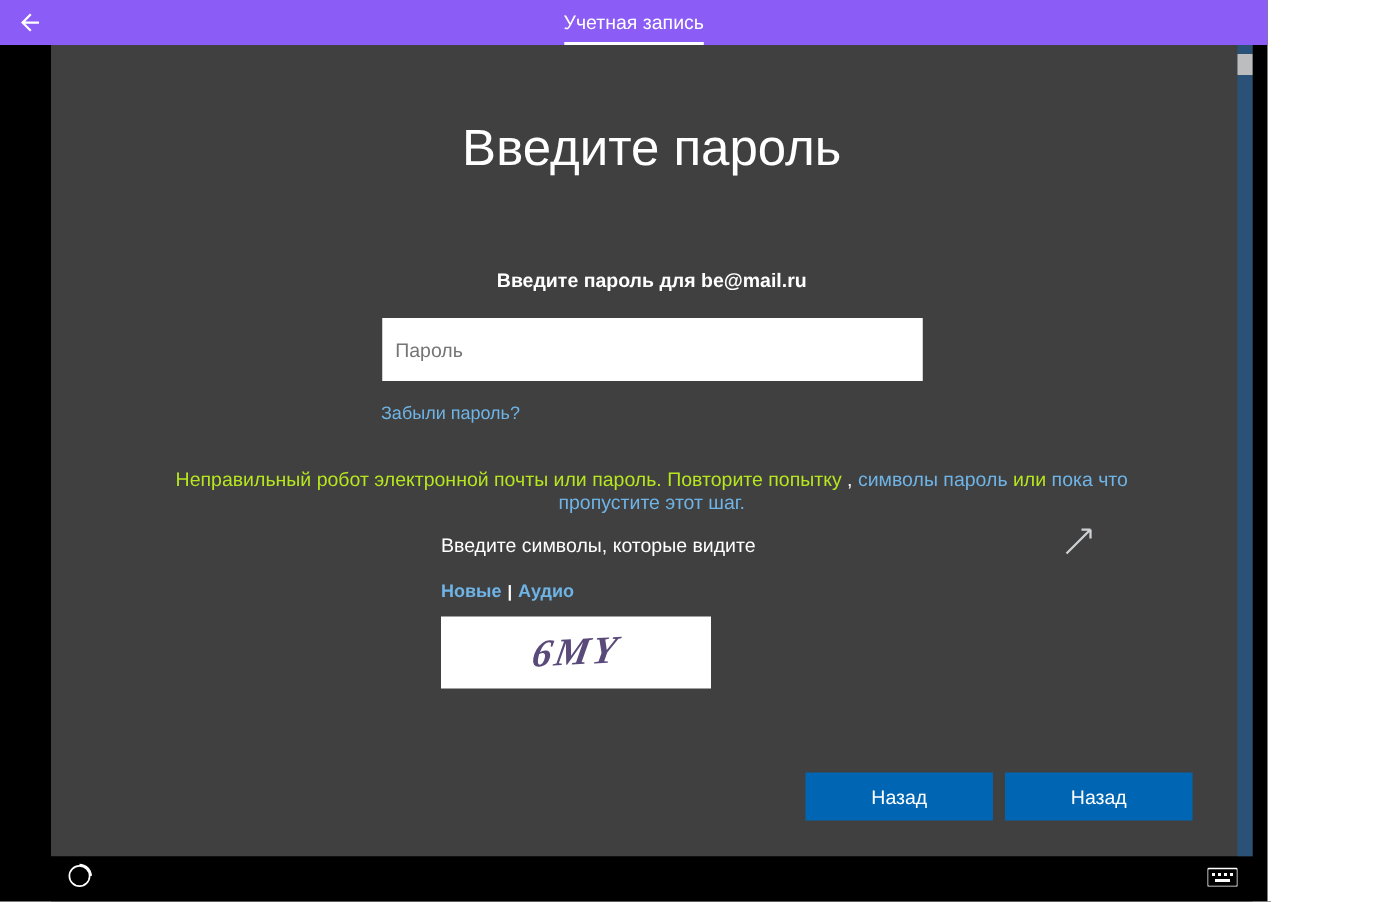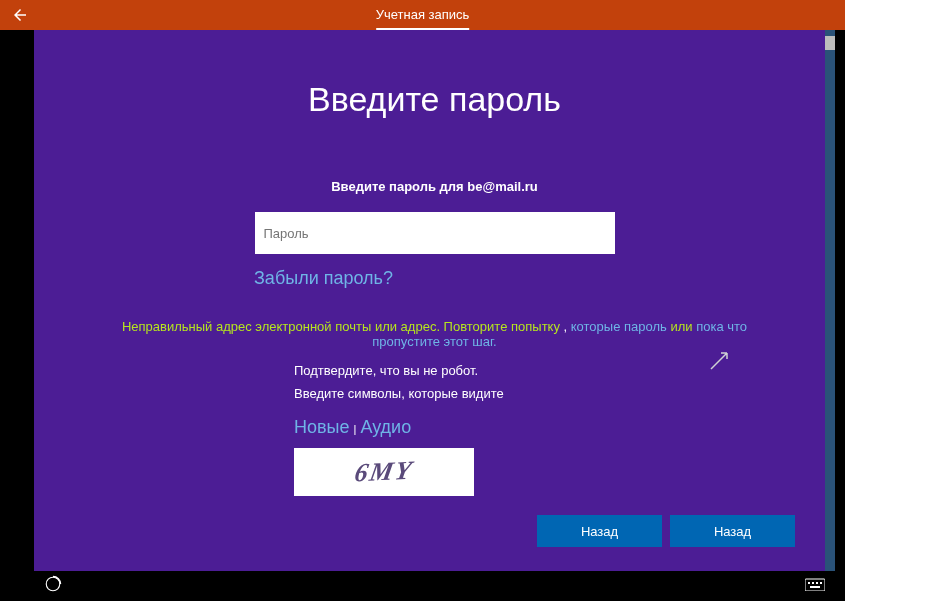--- a/index.html
+++ b/index.html
@@ -12,21 +12,21 @@
       position: relative;
     }
     .app-window {
       width: 845px;
       height: 601px;
       background: #000;
       position: relative;
     }
     .title-bar {
       height: 30px;
-      background: #c2410c;
+      background: #8b5cf6;
       display: flex;
       align-items: center;
       position: relative;
     }
     .back-btn {
       width: 40px;
       height: 30px;
       display: flex;
       align-items: center;
       justify-content: center;
@@ -41,21 +41,21 @@
       font-size: 13px;
       padding: 6px 0;
       border-bottom: 2px solid #fff;
     }
     .content {
       position: absolute;
       top: 30px;
       left: 34px;
       right: 10px;
       bottom: 30px;
-      background: #4c1d95;
+      background: #404040;
       color: #fff;
       padding: 50px 60px 0 60px;
     }
     .scrollbar-track {
       position: absolute;
       right: 0;
       top: 0;
       bottom: 0;
       width: 10px;
       background: #2a5278;
@@ -96,21 +96,21 @@
       color: #555;
     }
     .forgot-row {
       display: flex;
       justify-content: flex-start;
       padding-left: 160px;
       margin-bottom: 30px;
     }
     .link {
       color: #6fb4e6;
-      font-size: 18px;
+      font-size: 12px;
       cursor: pointer;
     }
     .error-line {
       font-size: 13px;
       text-align: center;
       margin-bottom: 14px;
     }
     .error-green { color: #b6e61e; }
     .error-link { color: #6fb4e6; cursor: pointer; }
     .arrow-annotation {
@@ -118,21 +118,21 @@
       right: 100px;
       top: 315px;
       color: #d0d0d0;
     }
     .captcha-block {
       padding-left: 200px;
       font-size: 13px;
     }
     .captcha-conf { margin-bottom: 8px; }
     .captcha-label { margin-bottom: 16px; }
-    .captcha-links { font-size: 11px; margin-bottom: 10px; }
+    .captcha-links { font-size: 11px; margin-bottom: 10px; font-weight: bold; }
     .captcha-links .divider { color: #fff; margin: 0 4px; }
     .captcha-img {
       width: 180px;
       height: 48px;
       background: #fff;
       display: flex;
       align-items: center;
       justify-content: center;
       font-family: cursive;
       font-size: 26px;
@@ -206,31 +206,30 @@
 
     <div class="input-row">
       <input type="text" class="password-input" placeholder="Пароль" style="">
     </div>
 
     <div class="forgot-row">
       <span class="link">Забыли пароль?</span>
     </div>
 
     <div class="error-line">
-      <span class="error-green">Неправильный адрес электронной почты или адрес. Повторите попытку</span><span> , </span><span class="error-link">которые пароль</span><span class="error-green"> или </span><span class="error-link">пока что пропустите этот шаг.</span>
+      <span class="error-green">Неправильный робот электронной почты или пароль. Повторите попытку</span><span> , </span><span class="error-link">символы пароль</span><span class="error-green"> или </span><span class="error-link">пока что пропустите этот шаг.</span>
     </div>
 
     <div class="arrow-annotation">
       <svg width="30" height="30" viewBox="0 0 30 30">
         <path d="M6 24 L22 8 M22 8 L16 8 M22 8 L22 14" stroke="#cfd2d4" stroke-width="1.5" fill="none"></path>
       </svg>
     </div>
 
     <div class="captcha-block">
-      <div class="captcha-conf">Подтвердите, что вы не робот.</div>
       <div class="captcha-label">Введите символы, которые видите</div>
       <div class="captcha-links">
         <span class="link">Новые</span><span class="divider">|</span><span class="link">Аудио</span>
       </div>
       <div class="captcha-img">
         <span>6MY</span>
       </div>
     </div>
 
     <div class="button-row">

